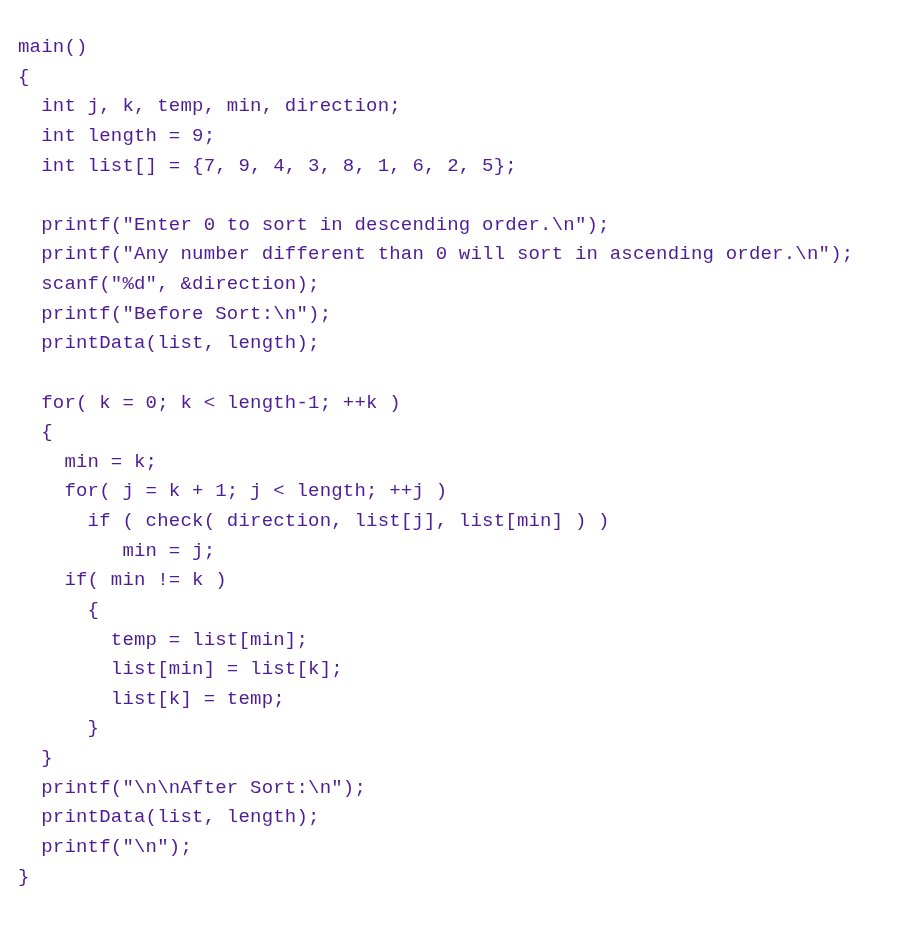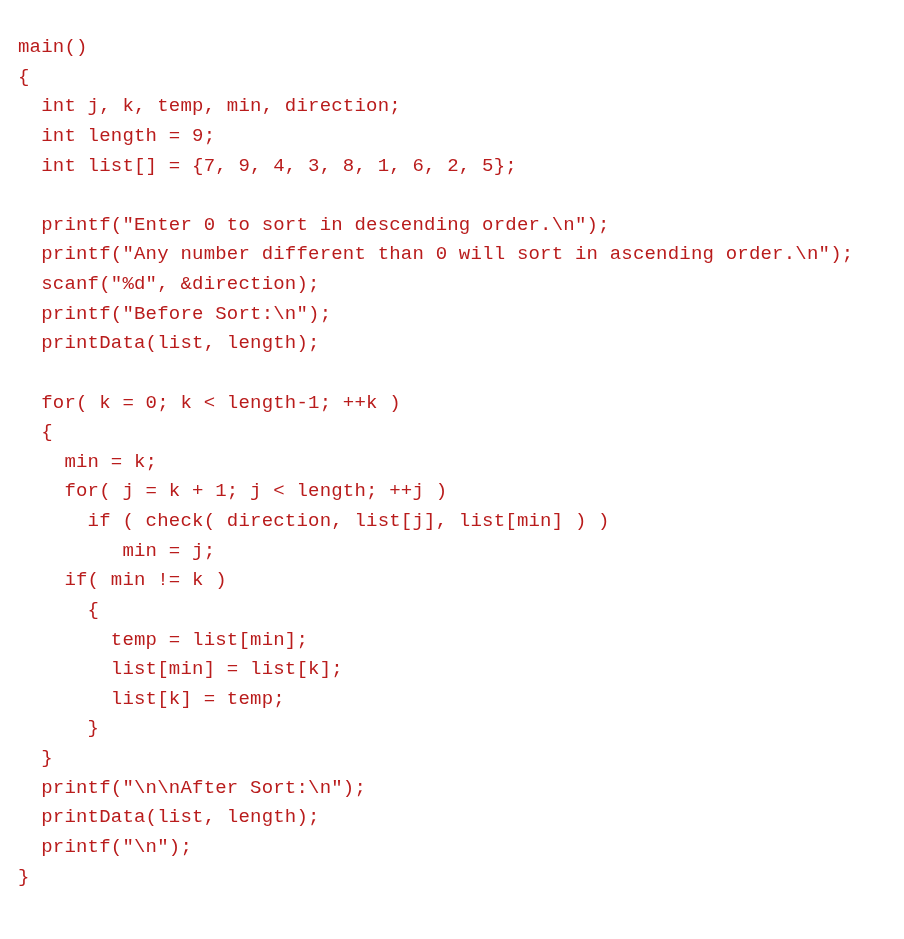--- a/index.html
+++ b/index.html
@@ -5,21 +5,21 @@
   html, body {
     margin: 0;
     padding: 0;
     background: #ffffff;
   }
   .code-block {
     font-family: "Courier New", Courier, monospace;
     font-size: 19px;
     line-height: 1.56;
     white-space: pre;
-    color: #b91c1c;
+    color: #4c1d95;
     padding: 14px 14px 14px 18px;
     letter-spacing: 0.2px;
   }
 </style>
 </head>
 <body>
 
 <pre class="code-block">main()
 {
   int j, k, temp, min, direction;

